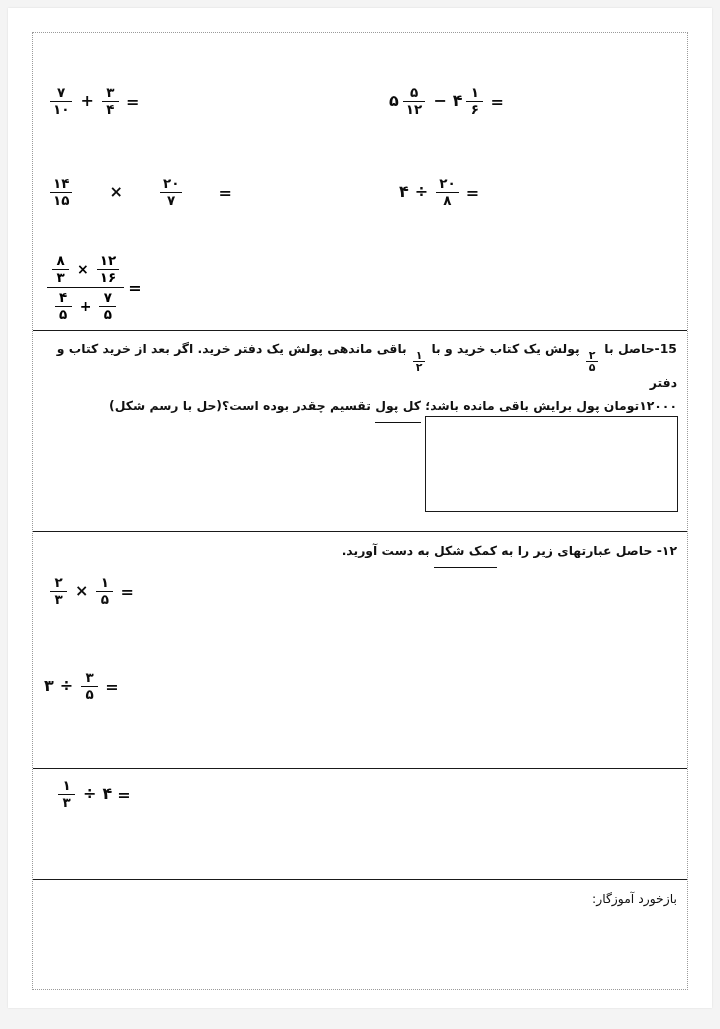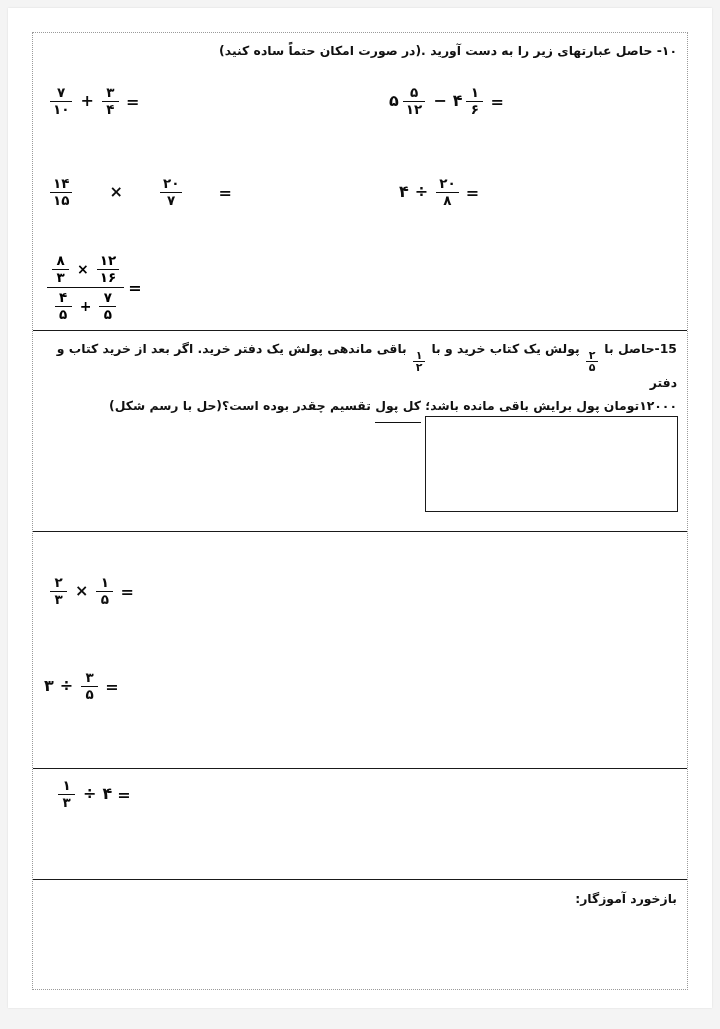--- a/index.html
+++ b/index.html
@@ -200,39 +200,33 @@
   .answer-box {
     position: absolute;
     border: 1.6px solid #1a1a1a;
     background: #ffffff;
     box-sizing: border-box;
   }
 
   .feedback-label {
     position: absolute;
     font-size: 12.4px;
-    font-weight: bold;
+    font-weight: normal;
     color: #111111;
     text-align: left;
     direction: rtl;
   }
 </style>
 </head>
 <body>
 
 <div class="page-canvas">
   <div class="page-sheet">
     <div class="content-frame">
 
-      <div class="q-block" style="top:8px;">
-        <div class="q-text">
-          <span>۱۰-</span>
-          <span>حاصل عبارتهای زیر را به دست آورید .(در صورت امکان حتماً ساده کنید)</span>
-        </div>
-      </div>
 
       <div class="expr ltr-flow" style="left:14px; top:52px;">
         <span class="frac">
           <span class="num">۷</span>
           <span class="bar"></span>
           <span class="den">۱۰</span>
         </span>
         <span class="op">+</span>
         <span class="frac">
           <span class="num">۳</span>
@@ -344,20 +338,28 @@
           <span>۱۲۰۰۰</span><span>تومان پول برایش باقی مانده باشد؛</span>
           <span class="u">کل پول</span>
           <span>تقسیم چقدر بوده است؟(حل با رسم شکل)</span>
         </div>
       </div>
 
       <div class="answer-box" style="left:392px; top:383px; width:253px; height:96px;"></div>
 
       <div class="divider" style="top:498px;"></div>
 
+      <div class="q-block" style="top:508px;">
+        <div class="q-text">
+          <span>۱۲-</span>
+          <span>حاصل عبارتهای زیر را به</span>
+          <span class="u">کمک شکل</span>
+          <span>به دست آورید.</span>
+        </div>
+      </div>
 
       <div class="expr ltr-flow" style="left:14px; top:542px;">
         <span class="frac">
           <span class="num">۲</span>
           <span class="bar"></span>
           <span class="den">۳</span>
         </span>
         <span class="op">×</span>
         <span class="frac">
           <span class="num">۱</span>

